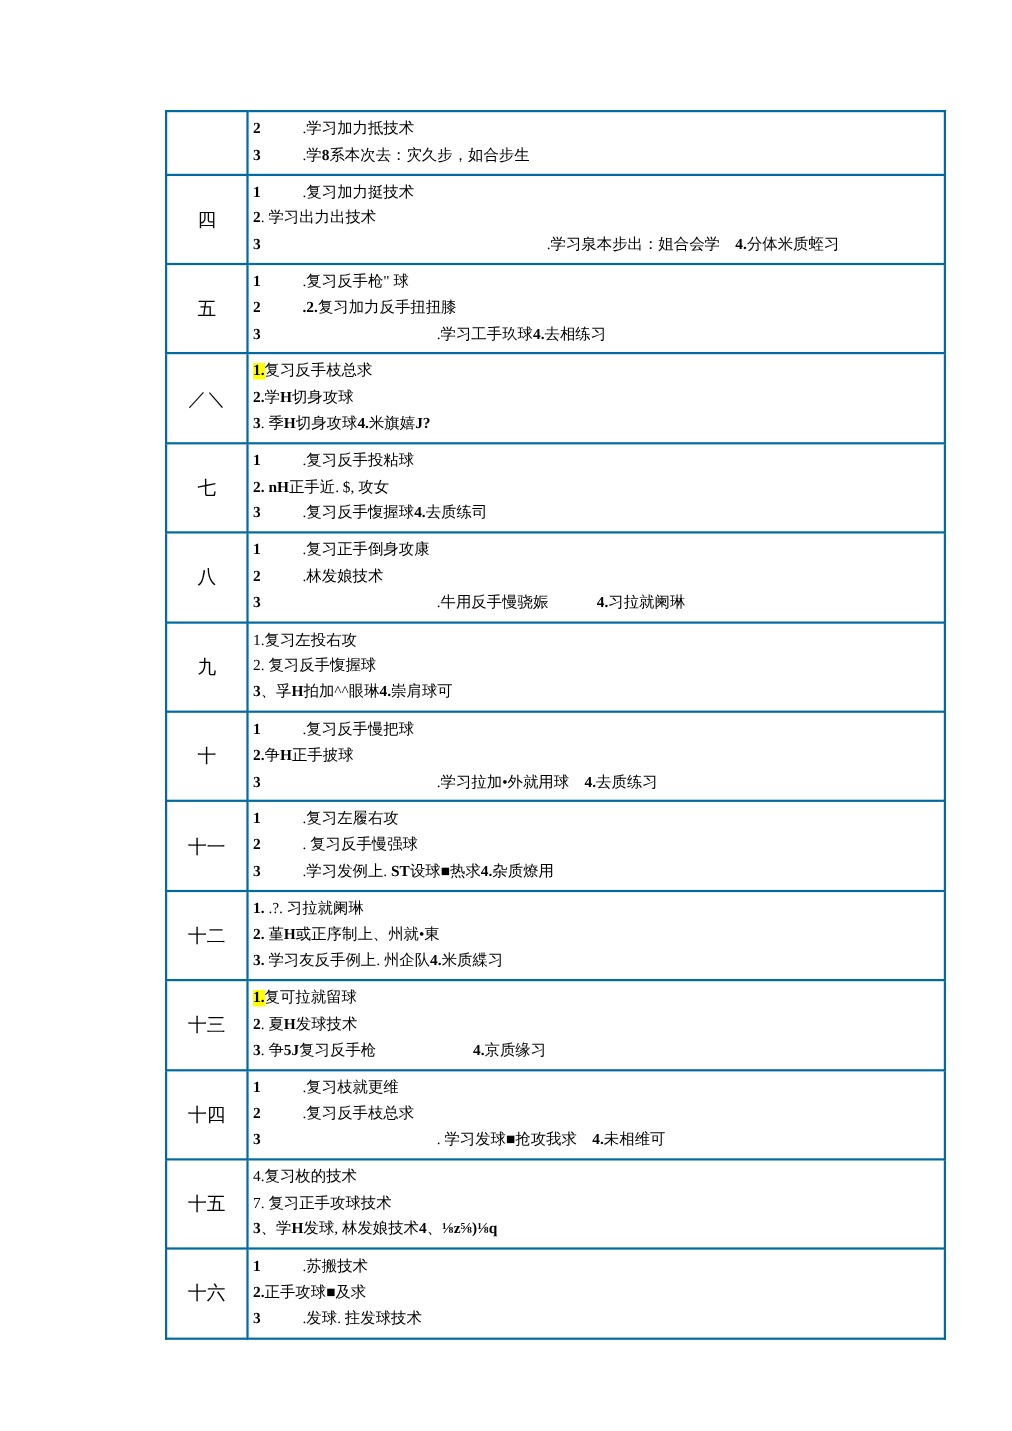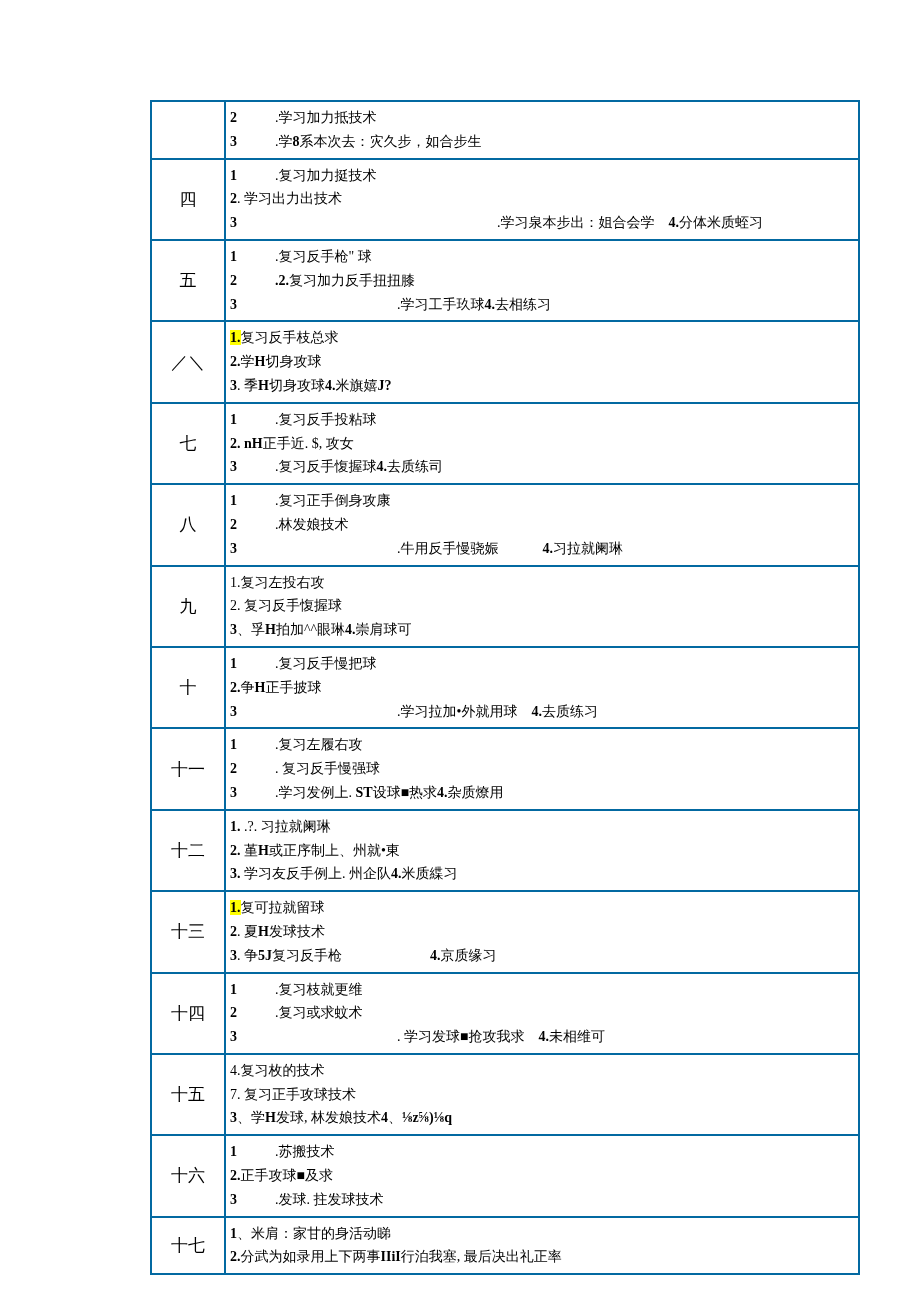--- a/index.html
+++ b/index.html
@@ -136,42 +136,35 @@
           <td class="content">
             <div class="line"><span class="hl b">1.</span><span>复可拉就留球</span></div>
             <div class="line"><span class="b">2</span><span>. 夏</span><span class="b">H</span><span>发球技术</span></div>
             <div class="line"><span class="b">3</span><span>. 争</span><span class="b">5J</span><span>复习反手枪</span><span class="space-after"></span><span class="space-after"></span><span class="b">4.</span><span>京质缘习</span></div>
           </td>
         </tr>
         <tr>
           <td class="label">十四</td>
           <td class="content">
             <div class="line"><span class="num">1</span><span class="gap-s"></span><span>.复习枝就更维</span></div>
-            <div class="line"><span class="num">2</span><span class="gap-s"></span><span>.复习或求蚊术</span></div>
+            <div class="line"><span class="num">2</span><span class="gap-s"></span><span>.复习反手枝总求</span></div>
             <div class="line"><span class="num">3</span><span class="gap-m"></span><span>. 学习发球■抢攻我求</span><span class="gap-xs"></span><span class="b">4.</span><span>未相维可</span></div>
           </td>
         </tr>
         <tr>
           <td class="label">十五</td>
           <td class="content">
             <div class="line"><span>4.复习枚的技术</span></div>
             <div class="line"><span>7. 复习正手攻球技术</span></div>
             <div class="line"><span class="b">3</span><span>、学</span><span class="b">H</span><span>发球, 林发娘技术</span><span class="b">4</span><span>、</span><span class="b">⅛z⅝)⅛q</span></div>
           </td>
         </tr>
         <tr>
           <td class="label">十六</td>
           <td class="content">
             <div class="line"><span class="num">1</span><span class="gap-s"></span><span>.苏搬技术</span></div>
             <div class="line"><span class="b">2.</span><span>正手攻球■及求</span></div>
             <div class="line"><span class="num">3</span><span class="gap-s"></span><span>.发球. 拄发球技术</span></div>
           </td>
         </tr>
-        <tr>
-          <td class="label">十七</td>
-          <td class="content">
-            <div class="line"><span class="b">1</span><span>、米肩：家甘的身活动睇</span></div>
-            <div class="line"><span class="b">2.</span><span>分武为如录用上下两事</span><span class="b">IIiI</span><span>行泊我塞, 最后决出礼正率</span></div>
-          </td>
-        </tr>
       </tbody>
   </table>
 </div>
 
 </body></html>

